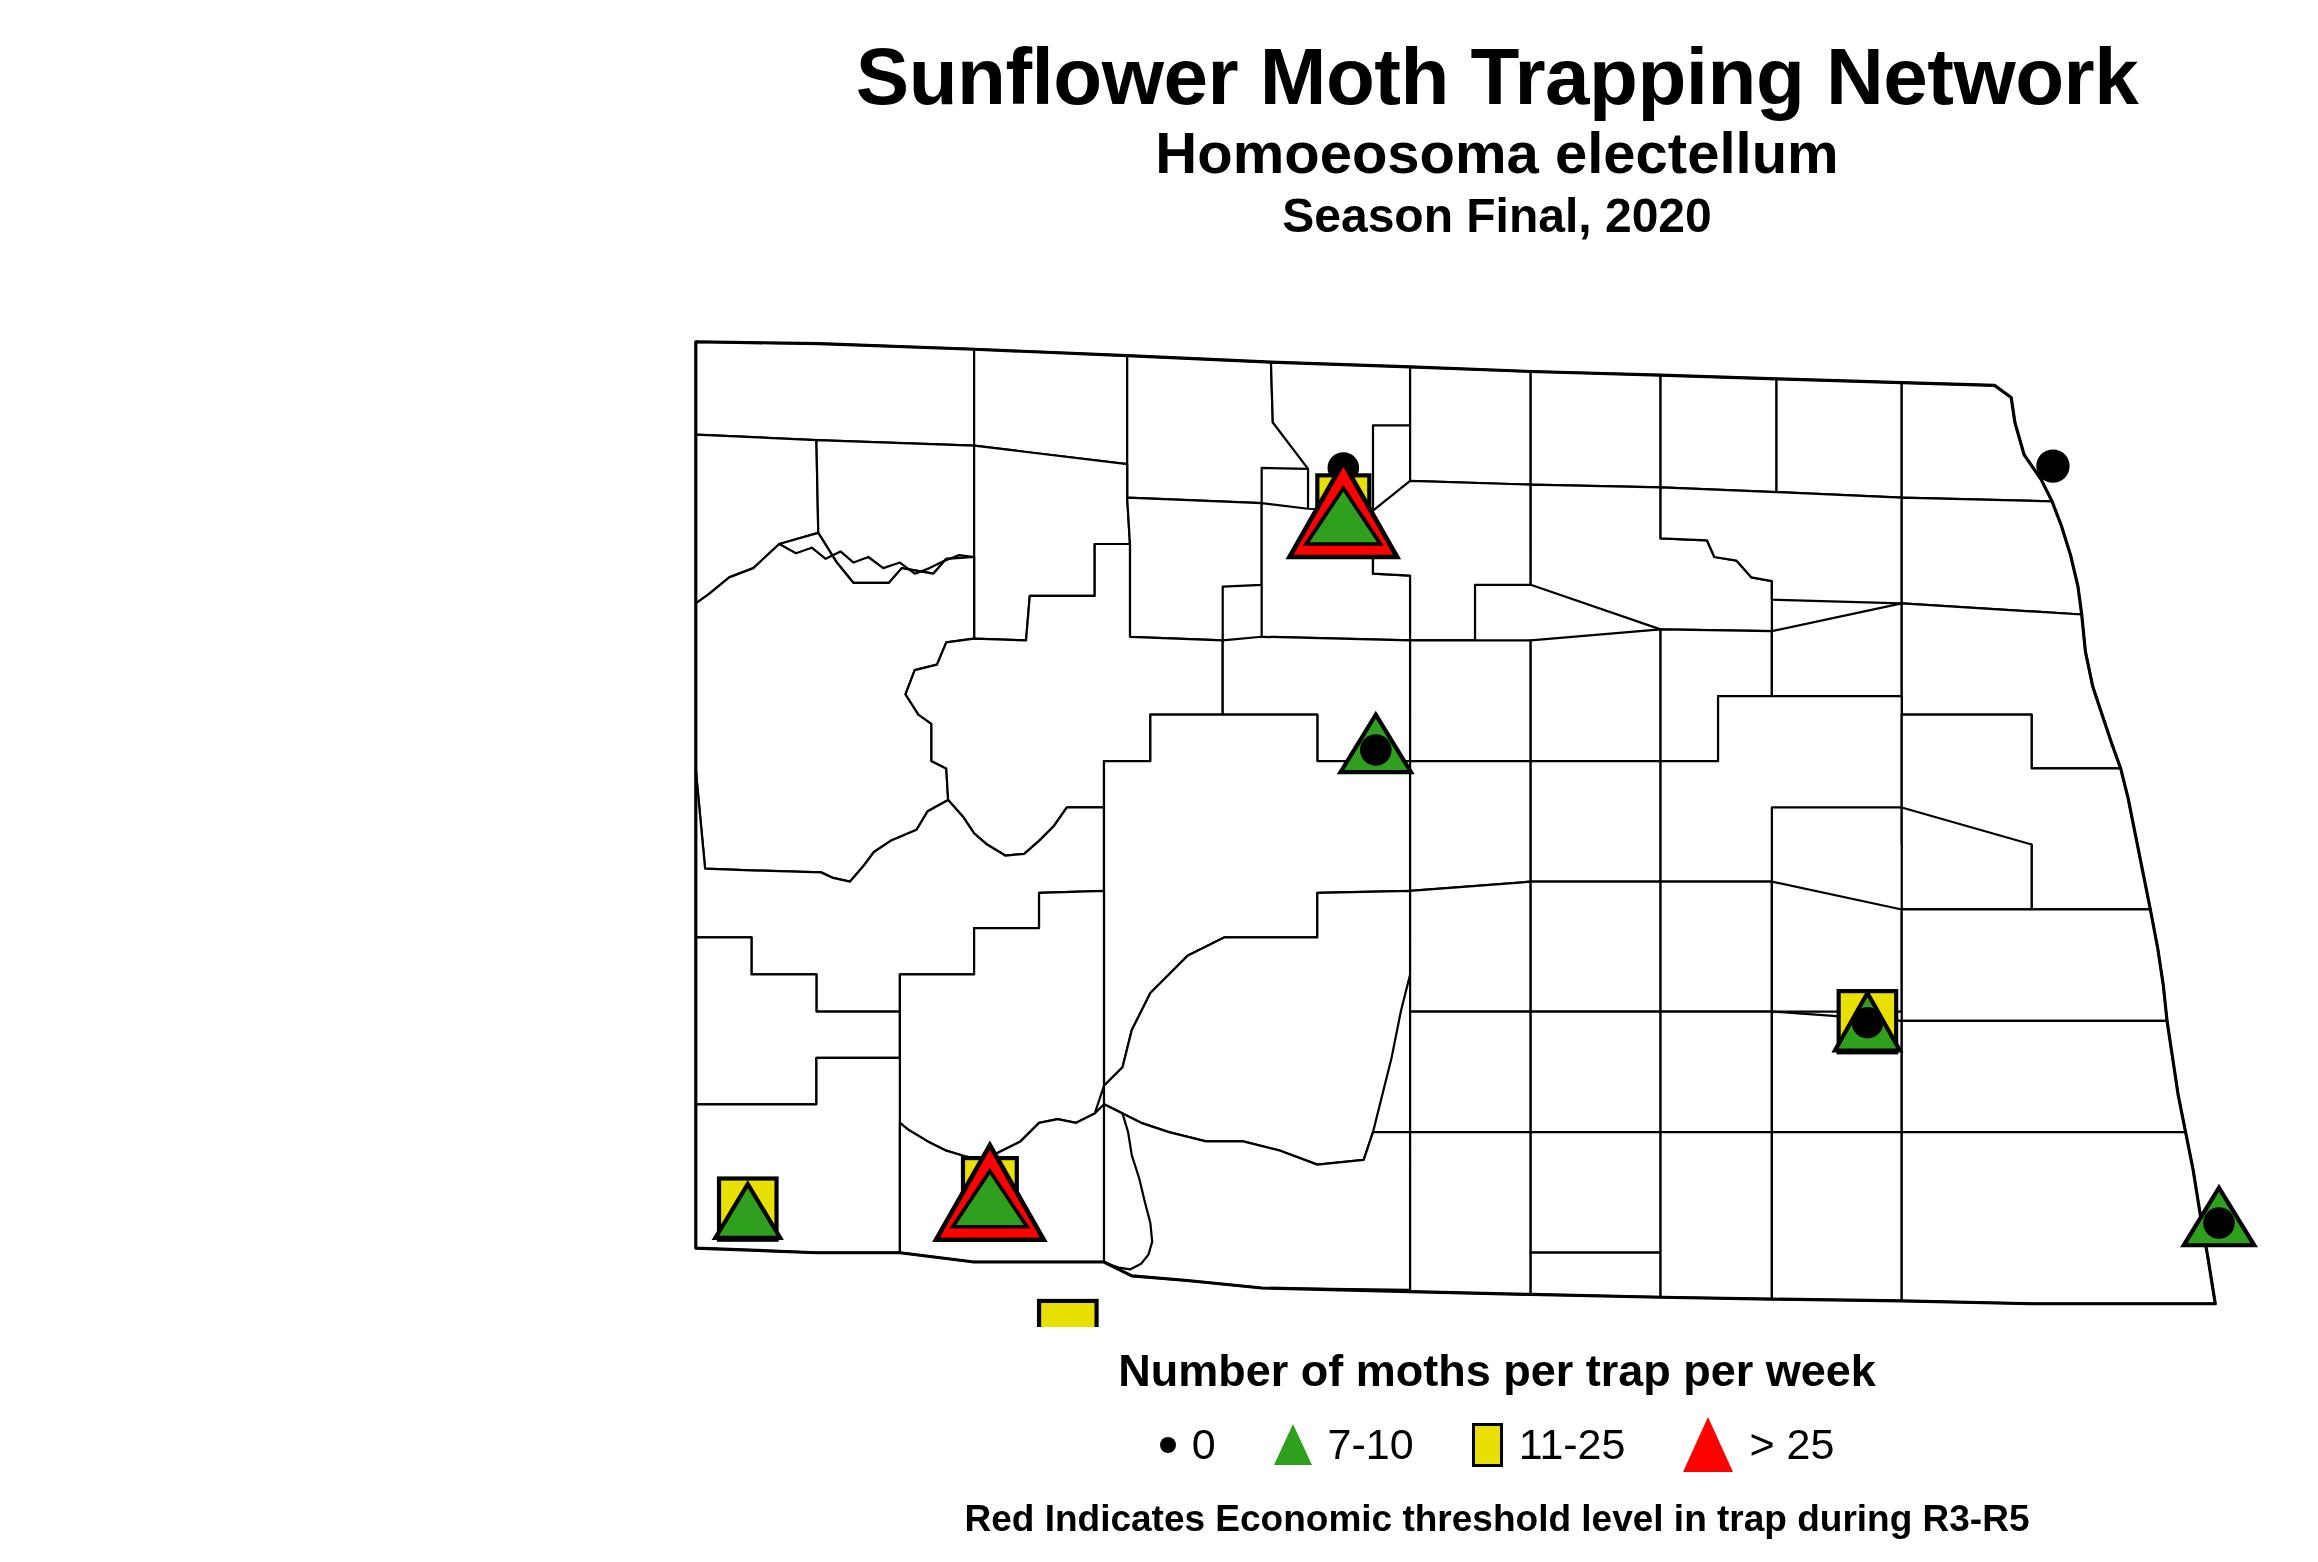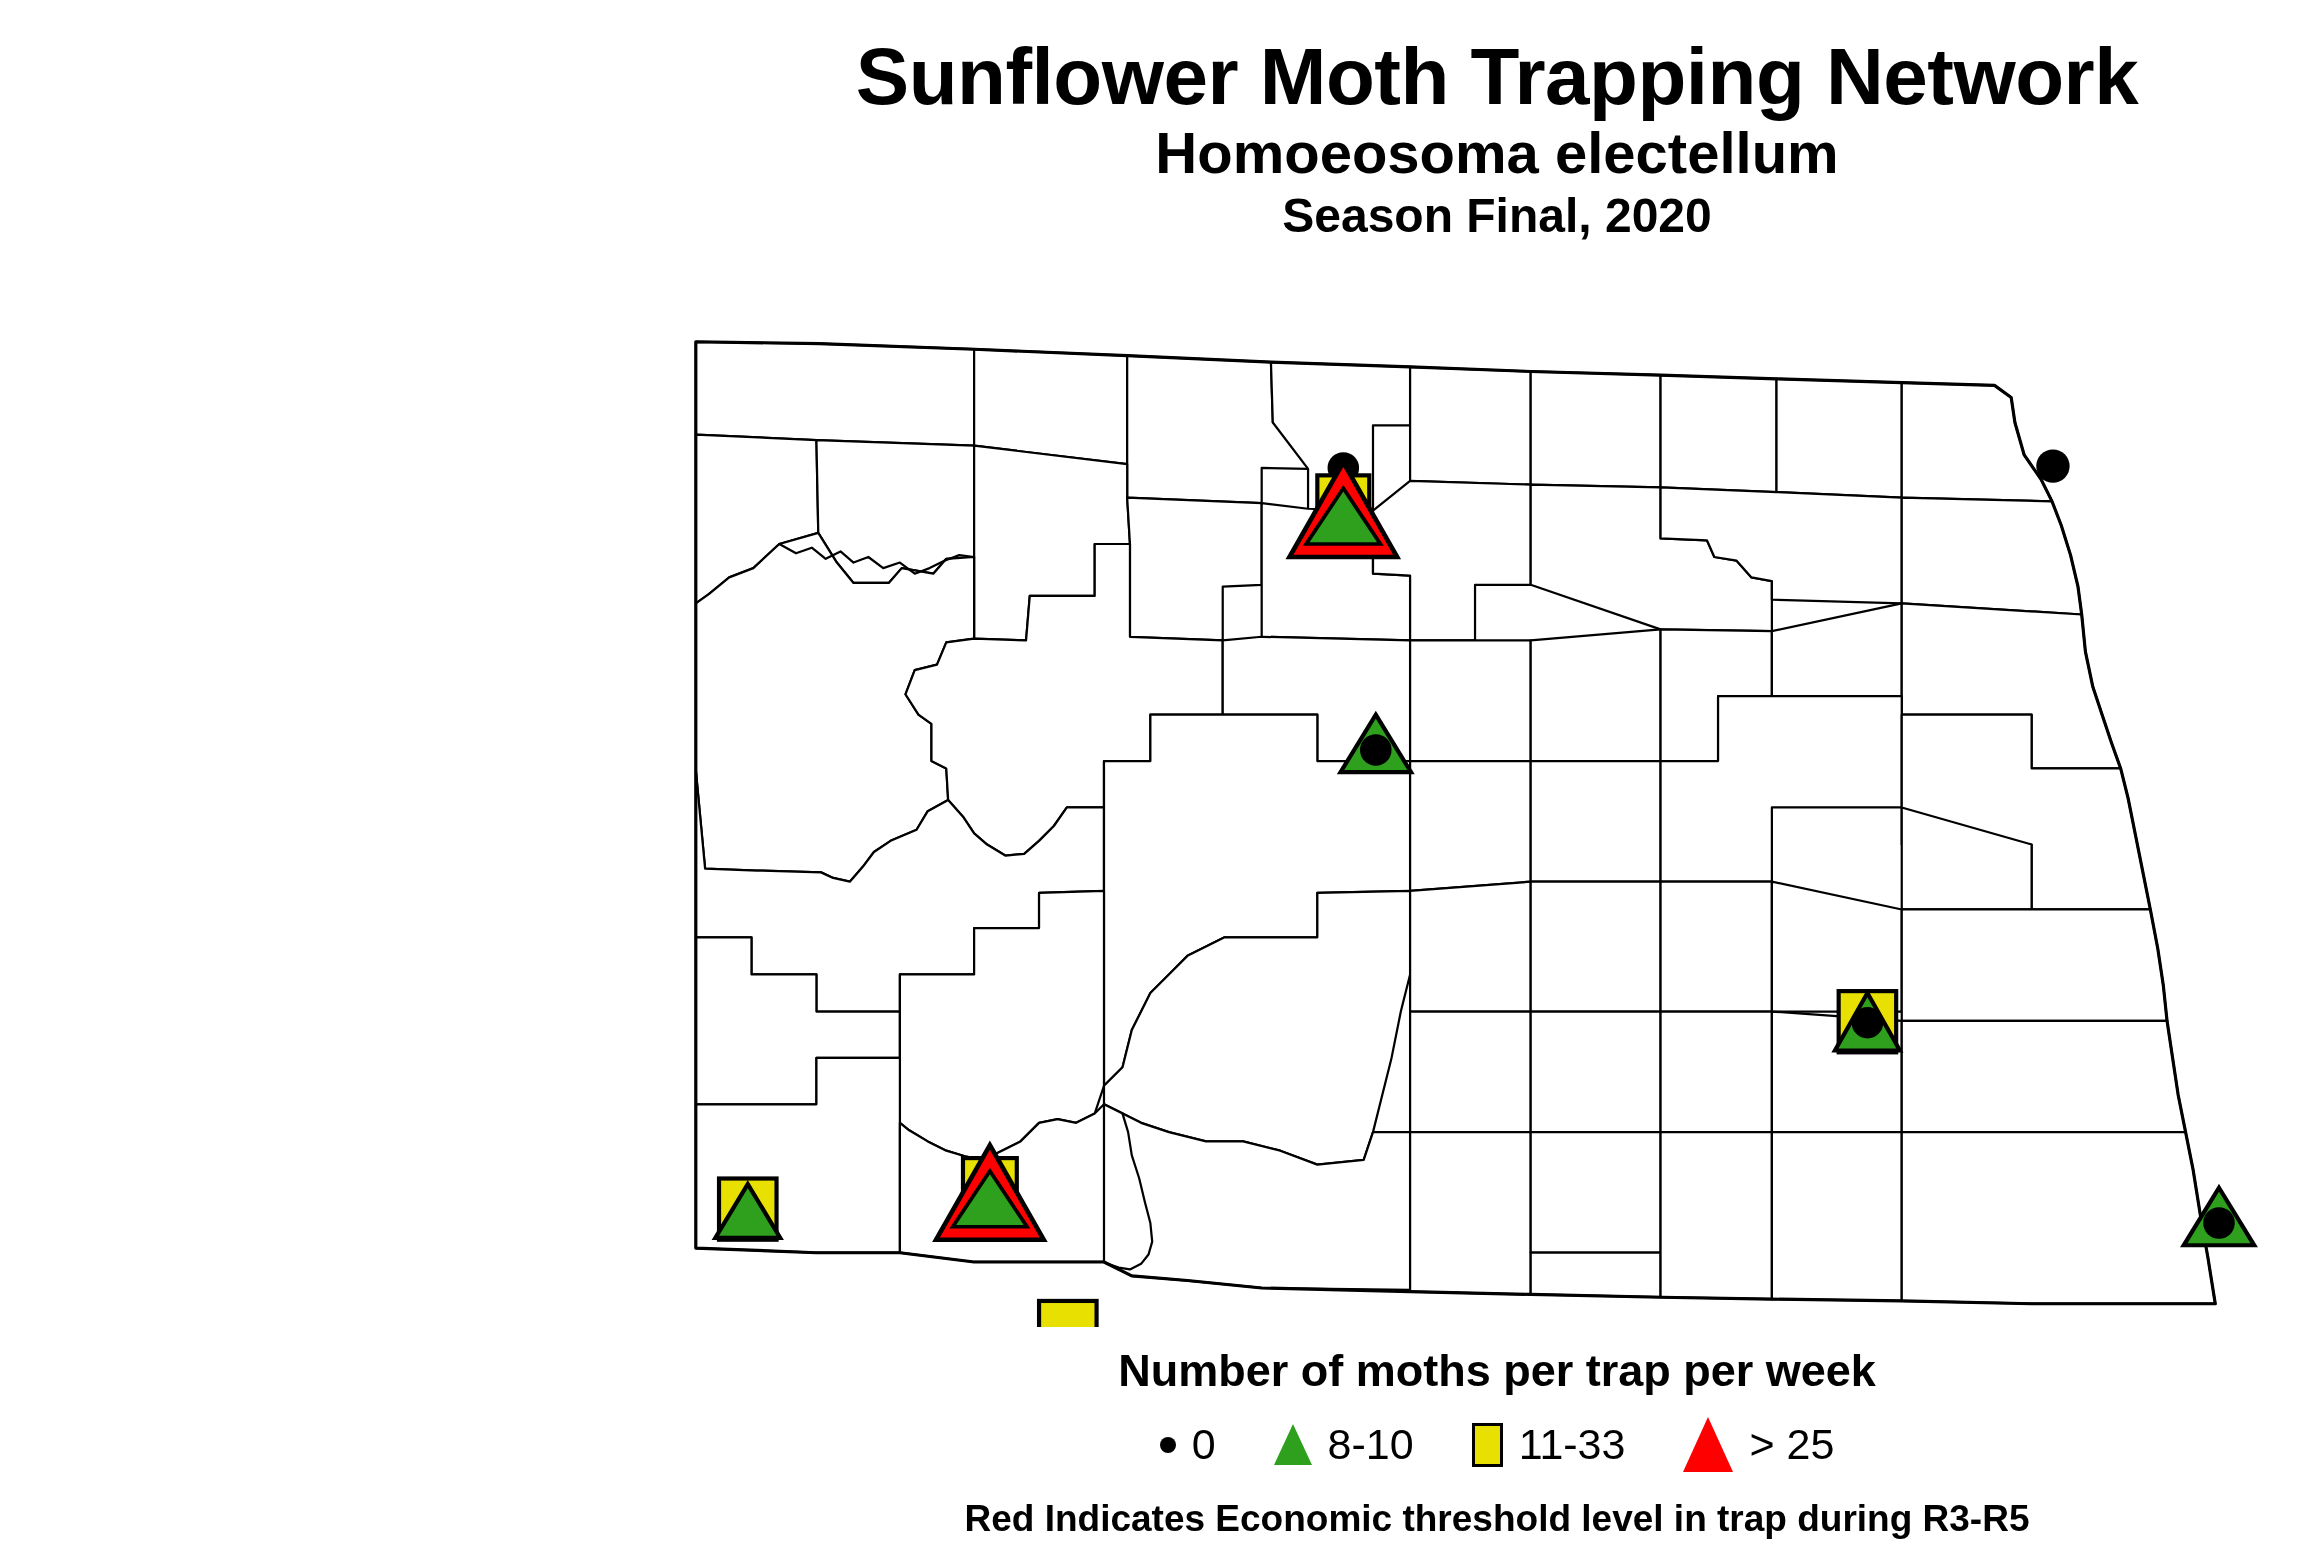--- a/index.html
+++ b/index.html
@@ -267,26 +267,26 @@
   <div class="legend-title">Number of moths per trap per week</div>
   <div class="legend-row">
 
     <div class="legend-item">
       <span class="sym-dot"></span>
       <span class="legend-label">0</span>
     </div>
 
     <div class="legend-item">
       <span class="sym-tri-green"></span>
-      <span class="legend-label">8-10</span>
+      <span class="legend-label">7-10</span>
     </div>
 
     <div class="legend-item">
       <span class="sym-square-yellow"></span>
-      <span class="legend-label">11-33</span>
+      <span class="legend-label">11-25</span>
     </div>
 
     <div class="legend-item">
       <span class="sym-tri-red"></span>
       <span class="legend-label">&gt; 25</span>
     </div>
 
   </div>
 </div>
 

